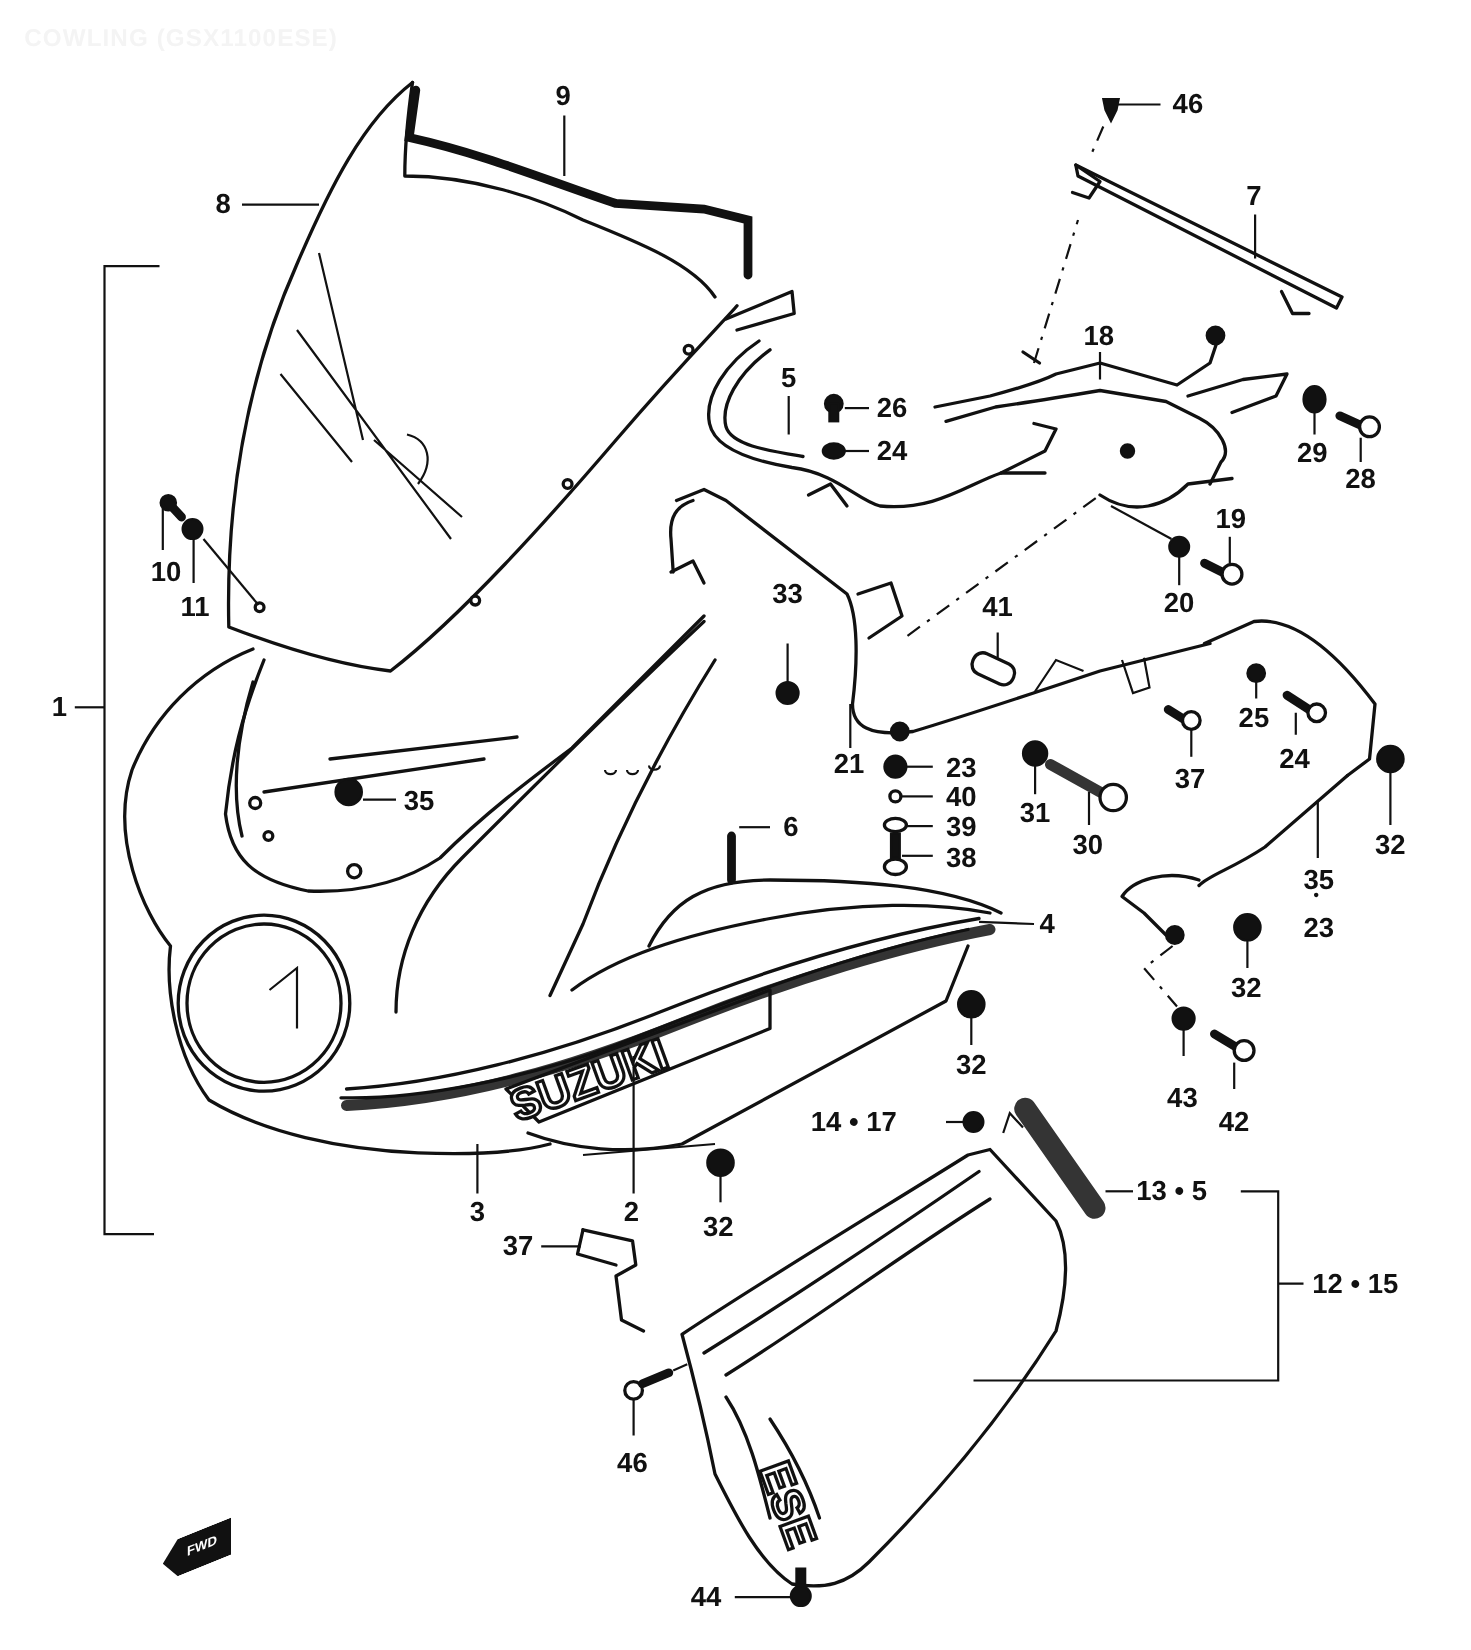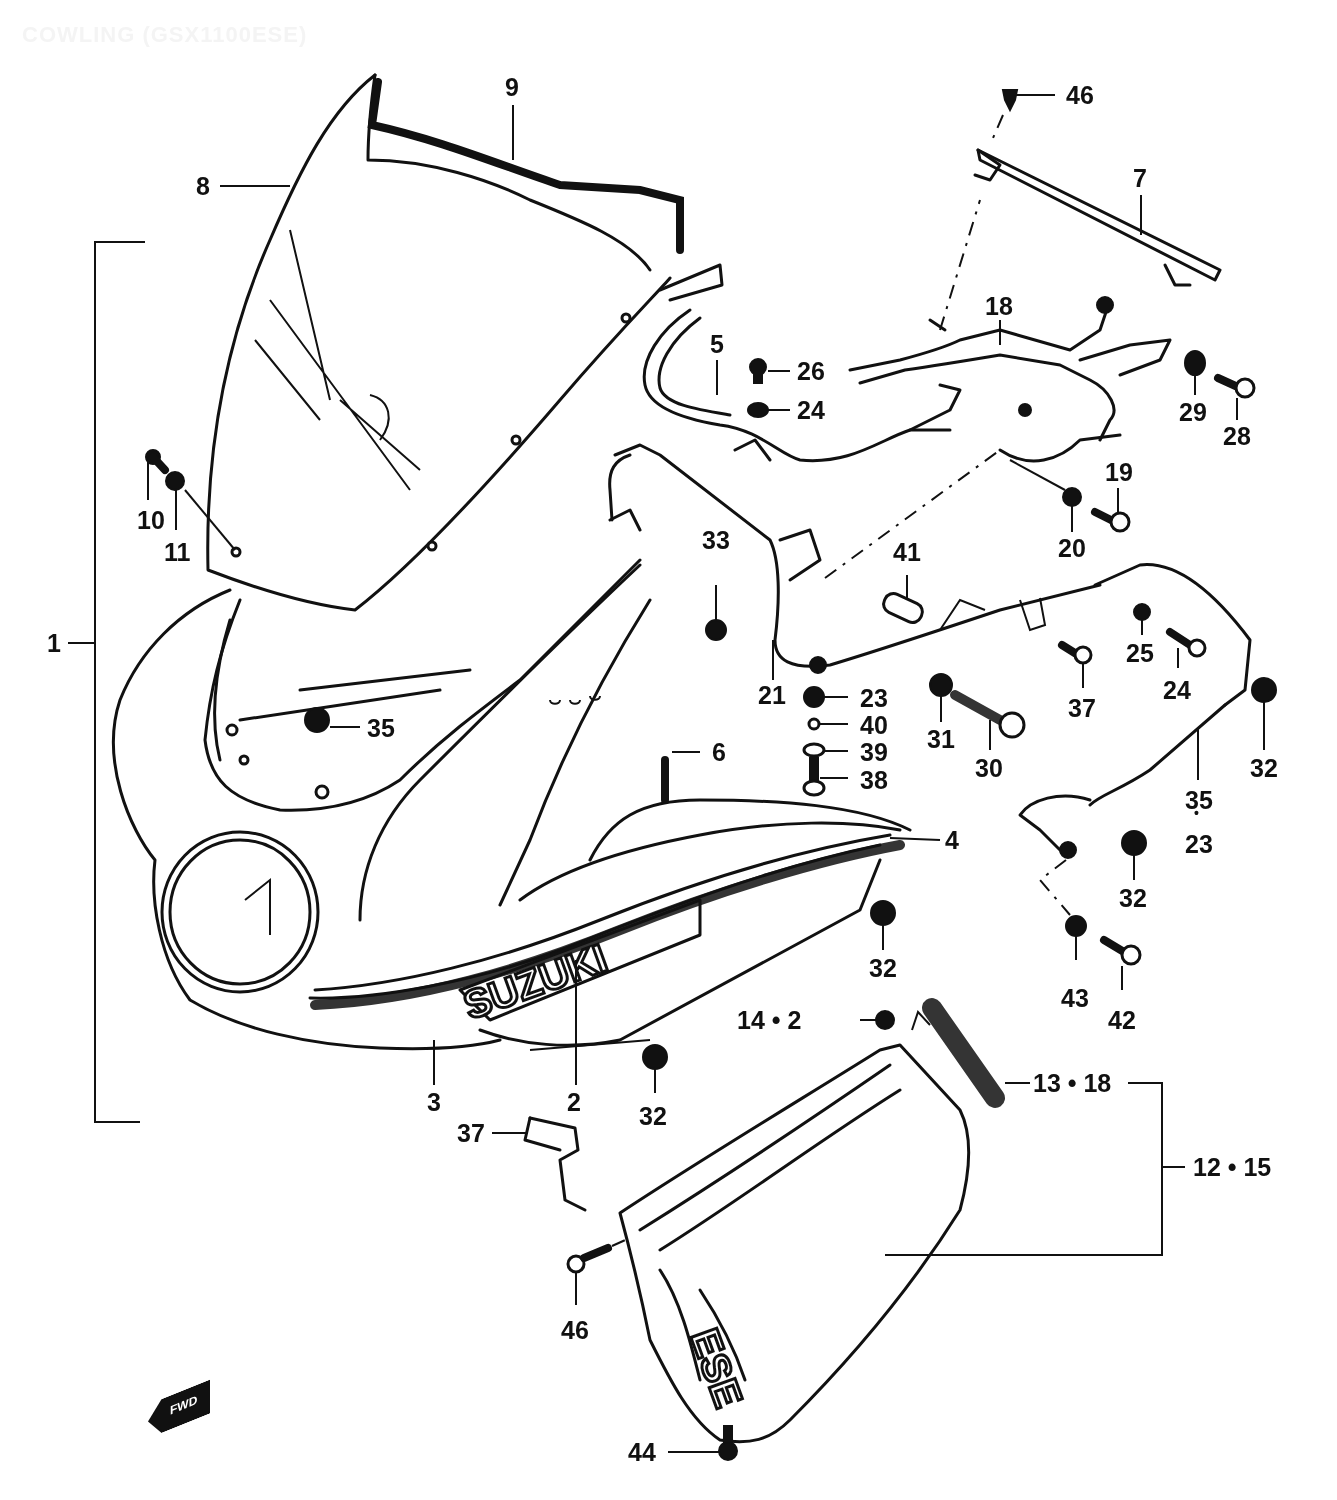--- a/index.html
+++ b/index.html
@@ -255,22 +255,22 @@
 <div class="lbl" style="left:427px;top:1090px">3</div>
 <div class="lbl" style="left:945px;top:828px">4</div>
 <div class="lbl" style="left:710px;top:332px">5</div>
 <div class="lbl" style="left:712px;top:740px">6</div>
 <div class="lbl" style="left:1133px;top:166px">7</div>
 <div class="lbl" style="left:196px;top:174px">8</div>
 <div class="lbl" style="left:505px;top:75px">9</div>
 <div class="lbl" style="left:137px;top:508px">10</div>
 <div class="lbl" style="left:164px;top:540px">11</div>
 <div class="lbl" style="left:1193px;top:1155px">12 • 15</div>
-<div class="lbl" style="left:1033px;top:1071px">13 • 18</div>
-<div class="lbl" style="left:737px;top:1008px">14 • 2</div>
+<div class="lbl" style="left:1033px;top:1071px">13 • 5</div>
+<div class="lbl" style="left:737px;top:1008px">14 • 17</div>
 <div class="lbl" style="left:985px;top:294px">18</div>
 <div class="lbl" style="left:1105px;top:460px">19</div>
 <div class="lbl" style="left:1058px;top:536px">20</div>
 <div class="lbl" style="left:758px;top:683px">21</div>
 <div class="lbl" style="left:1185px;top:788px">35</div>
 <div class="lbl" style="left:1194px;top:806px;font-size:14px">•</div>
 <div class="lbl" style="left:1185px;top:832px">23</div>
 <div class="lbl" style="left:1163px;top:678px">24</div>
 <div class="lbl" style="left:1126px;top:641px">25</div>
 <div class="lbl" style="left:797px;top:359px">26</div>

